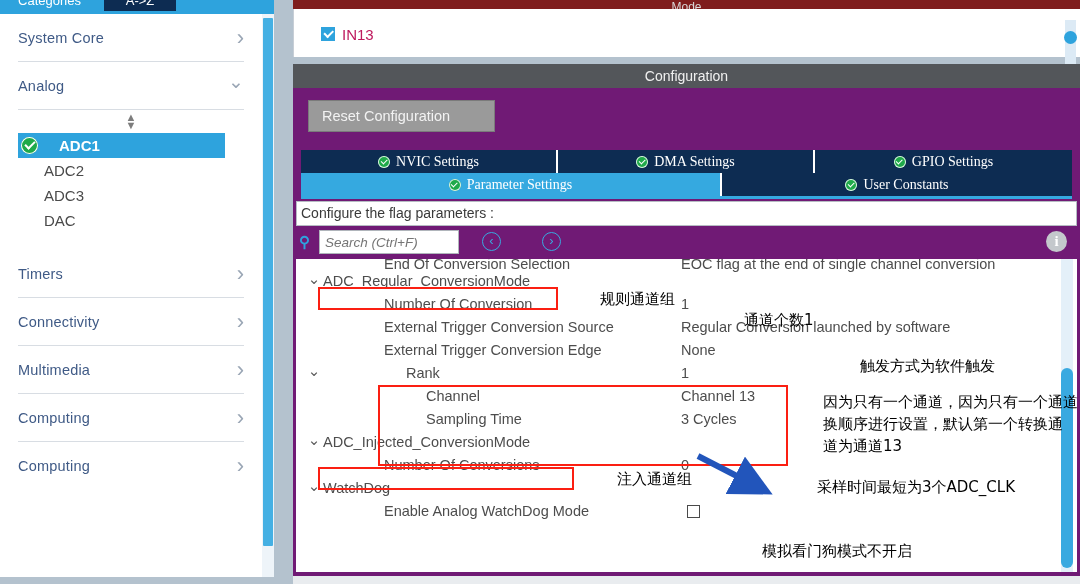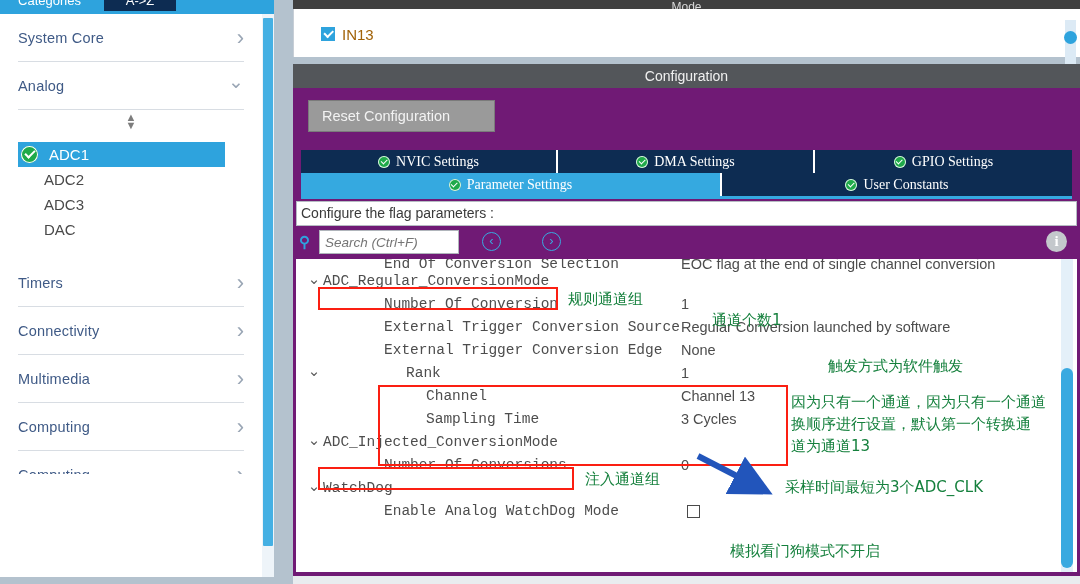--- a/index.html
+++ b/index.html
@@ -58,21 +58,21 @@
   }
   #sorter .glyph {
     position:absolute; left:124px; top:3px; width:14px; height:16px;
     color:#7d7d7d; font-size:11px; line-height:8px; text-align:center;
   }
   .peri-item {
     height:25px; line-height:25px; font-size:15px; color:#4a4a4a;
     padding-left:44px; position:relative;
   }
   .peri-item.sel {
-    background:#2ea3dd; color:#ffffff; margin:10px 37px 0 18px; padding-left:31px;
+    background:#2ea3dd; color:#ffffff; margin:1px 37px 0 18px; padding-left:41px;font-weight:bold;
   }
   .peri-item .ok {
     position:absolute; left:3px; top:4px; width:17px; height:17px;
     border-radius:50%; background:#1faa4a;
     box-shadow: inset 0 0 0 1px #ffffff;
   }
   .peri-item .ok::after {
     content:""; position:absolute; left:4px; top:4px;
     width:8px; height:4px; border-left:2px solid #fff; border-bottom:2px solid #fff;
     transform:rotate(-45deg);
@@ -94,41 +94,41 @@
   #sidebar-rail-bottom {
     position:absolute; left:0px; top:577px; width:281px; height:7px;
     background:#b4c2ce;
   }
 
   
   #right { position:absolute; left:281px; top:0; width:799px; height:584px; background:#b4c2ce; }
 
   #mode-header {
     position:absolute; left:12px; top:0px; width:787px; height:9px;
-    background:#404040; color:#d8d8d8; font-size:12px; text-align:center;
+    background:#7f1d1d; color:#d8d8d8; font-size:12px; text-align:center;
   }
   #mode-box {
     position:absolute; left:12px; top:9px; width:787px; height:48px;
     background:#ffffff; border-left:1px solid #c7ced6;
   }
   #in13 {
     position:absolute; left:27px; top:16px; height:18px;
     display:flex; align-items:center; gap:7px;
   }
   .cbox {
     width:14px; height:14px; background:#2ea3dd; position:relative; display:inline-block;
   }
   .cbox::after {
     content:""; position:absolute; left:3px; top:3px;
     width:7px; height:3.5px; border-left:2px solid #fff; border-bottom:2px solid #fff;
     transform:rotate(-45deg);
   }
   .cbox.empty { background:#ffffff; border:1px solid #4a4a4a; width:13px; height:13px; }
   .cbox.empty::after { display:none; }
-  #in13 .t { font-size:15px; color:#a16207; }
+  #in13 .t { font-size:15px; color:#be185d; }
 
   #mode-scroll-track {
     position:absolute; left:771px; top:11px; width:11px; height:44px; background:#dceaf5;
   }
   #mode-scroll-dot {
     position:absolute; left:770px; top:22px; width:13px; height:13px;
     border-radius:50%; background:#2ea3dd;
   }
 
   #config-header {
@@ -213,21 +213,20 @@
     overflow:hidden; background:#ffffff;
   }
   .prow { position:relative; height:23px; }
   .prow .exp {
     position:absolute; left:11px; top:3px; width:14px; height:16px;
     color:#5a5a5a; font-size:15px; line-height:12px; text-align:center;
   }
   .prow .pname {
     position:absolute; top:0; font-size:14.5px; color:#4d4d4d; line-height:23px;
     white-space:nowrap;
-    font-family:Liberation Mono, monospace;
   }
   .prow .pval {
     position:absolute; left:385px; top:0; font-size:14.5px; color:#4d4d4d; line-height:23px;
     white-space:nowrap;
   }
   .ind0 .pname { left:27px; }
   .ind1 .pname { left:88px; }
   .ind2 .pname { left:110px; }
   .ind3 .pname { left:130px; }
   .prow .cbwrap { position:absolute; left:391px; top:4px; }
@@ -239,22 +238,22 @@
     position:absolute; left:768px; top:280px; width:12px; height:200px;
     background:#39a9e0; border-radius:6px;
   }
 
   #bottom-strip {
     position:absolute; left:12px; top:576px; width:787px; height:8px; background:#e9ecef;
   }
 
   
   .ann {
-    position:absolute; color:#15803d; font-size:15px;
-    font-family:"DejaVu Sans", sans-serif; white-space:nowrap;
+    position:absolute; color:#000000; font-size:15px;
+    font-family:"DejaVu Sans", sans-serif; white-space:nowrap;margin-left:32px;
   }
   .redbox {
     position:absolute; border:2px solid #fb1f12; background:transparent;
   }
   #arrow { position:absolute; left:690px; top:452px; }
 </style>
 </head>
 <body>
 
 <div id="root">

